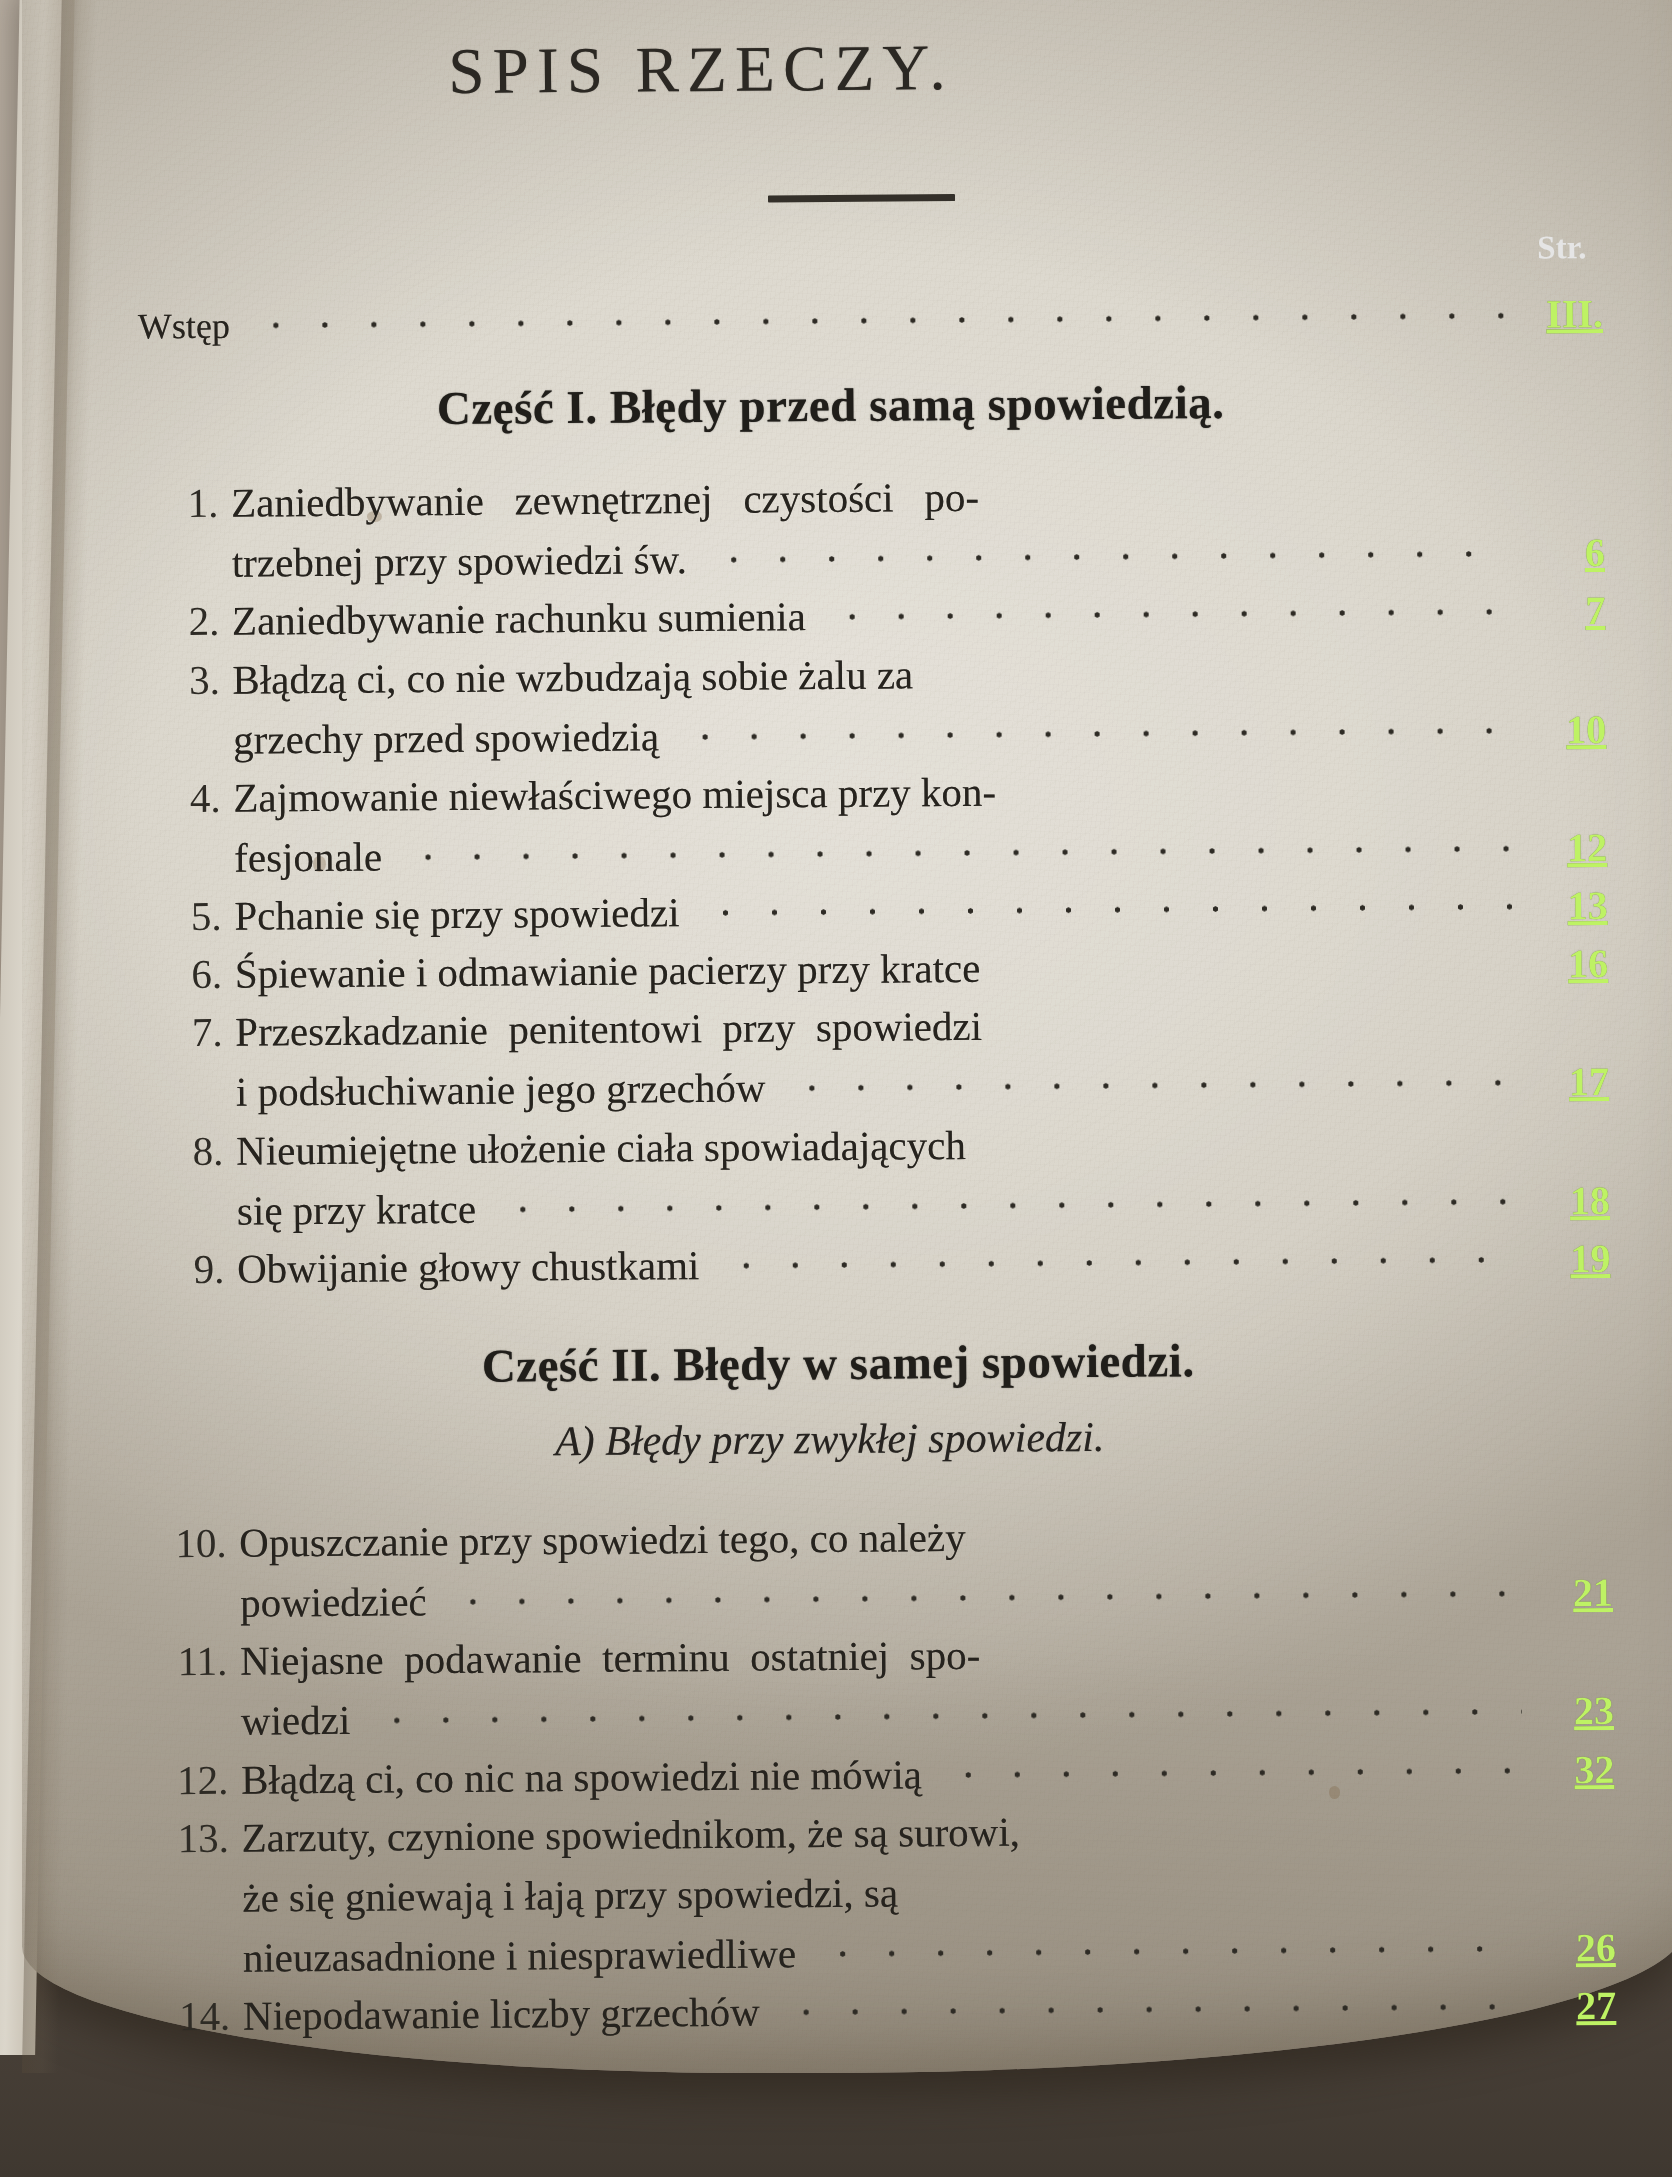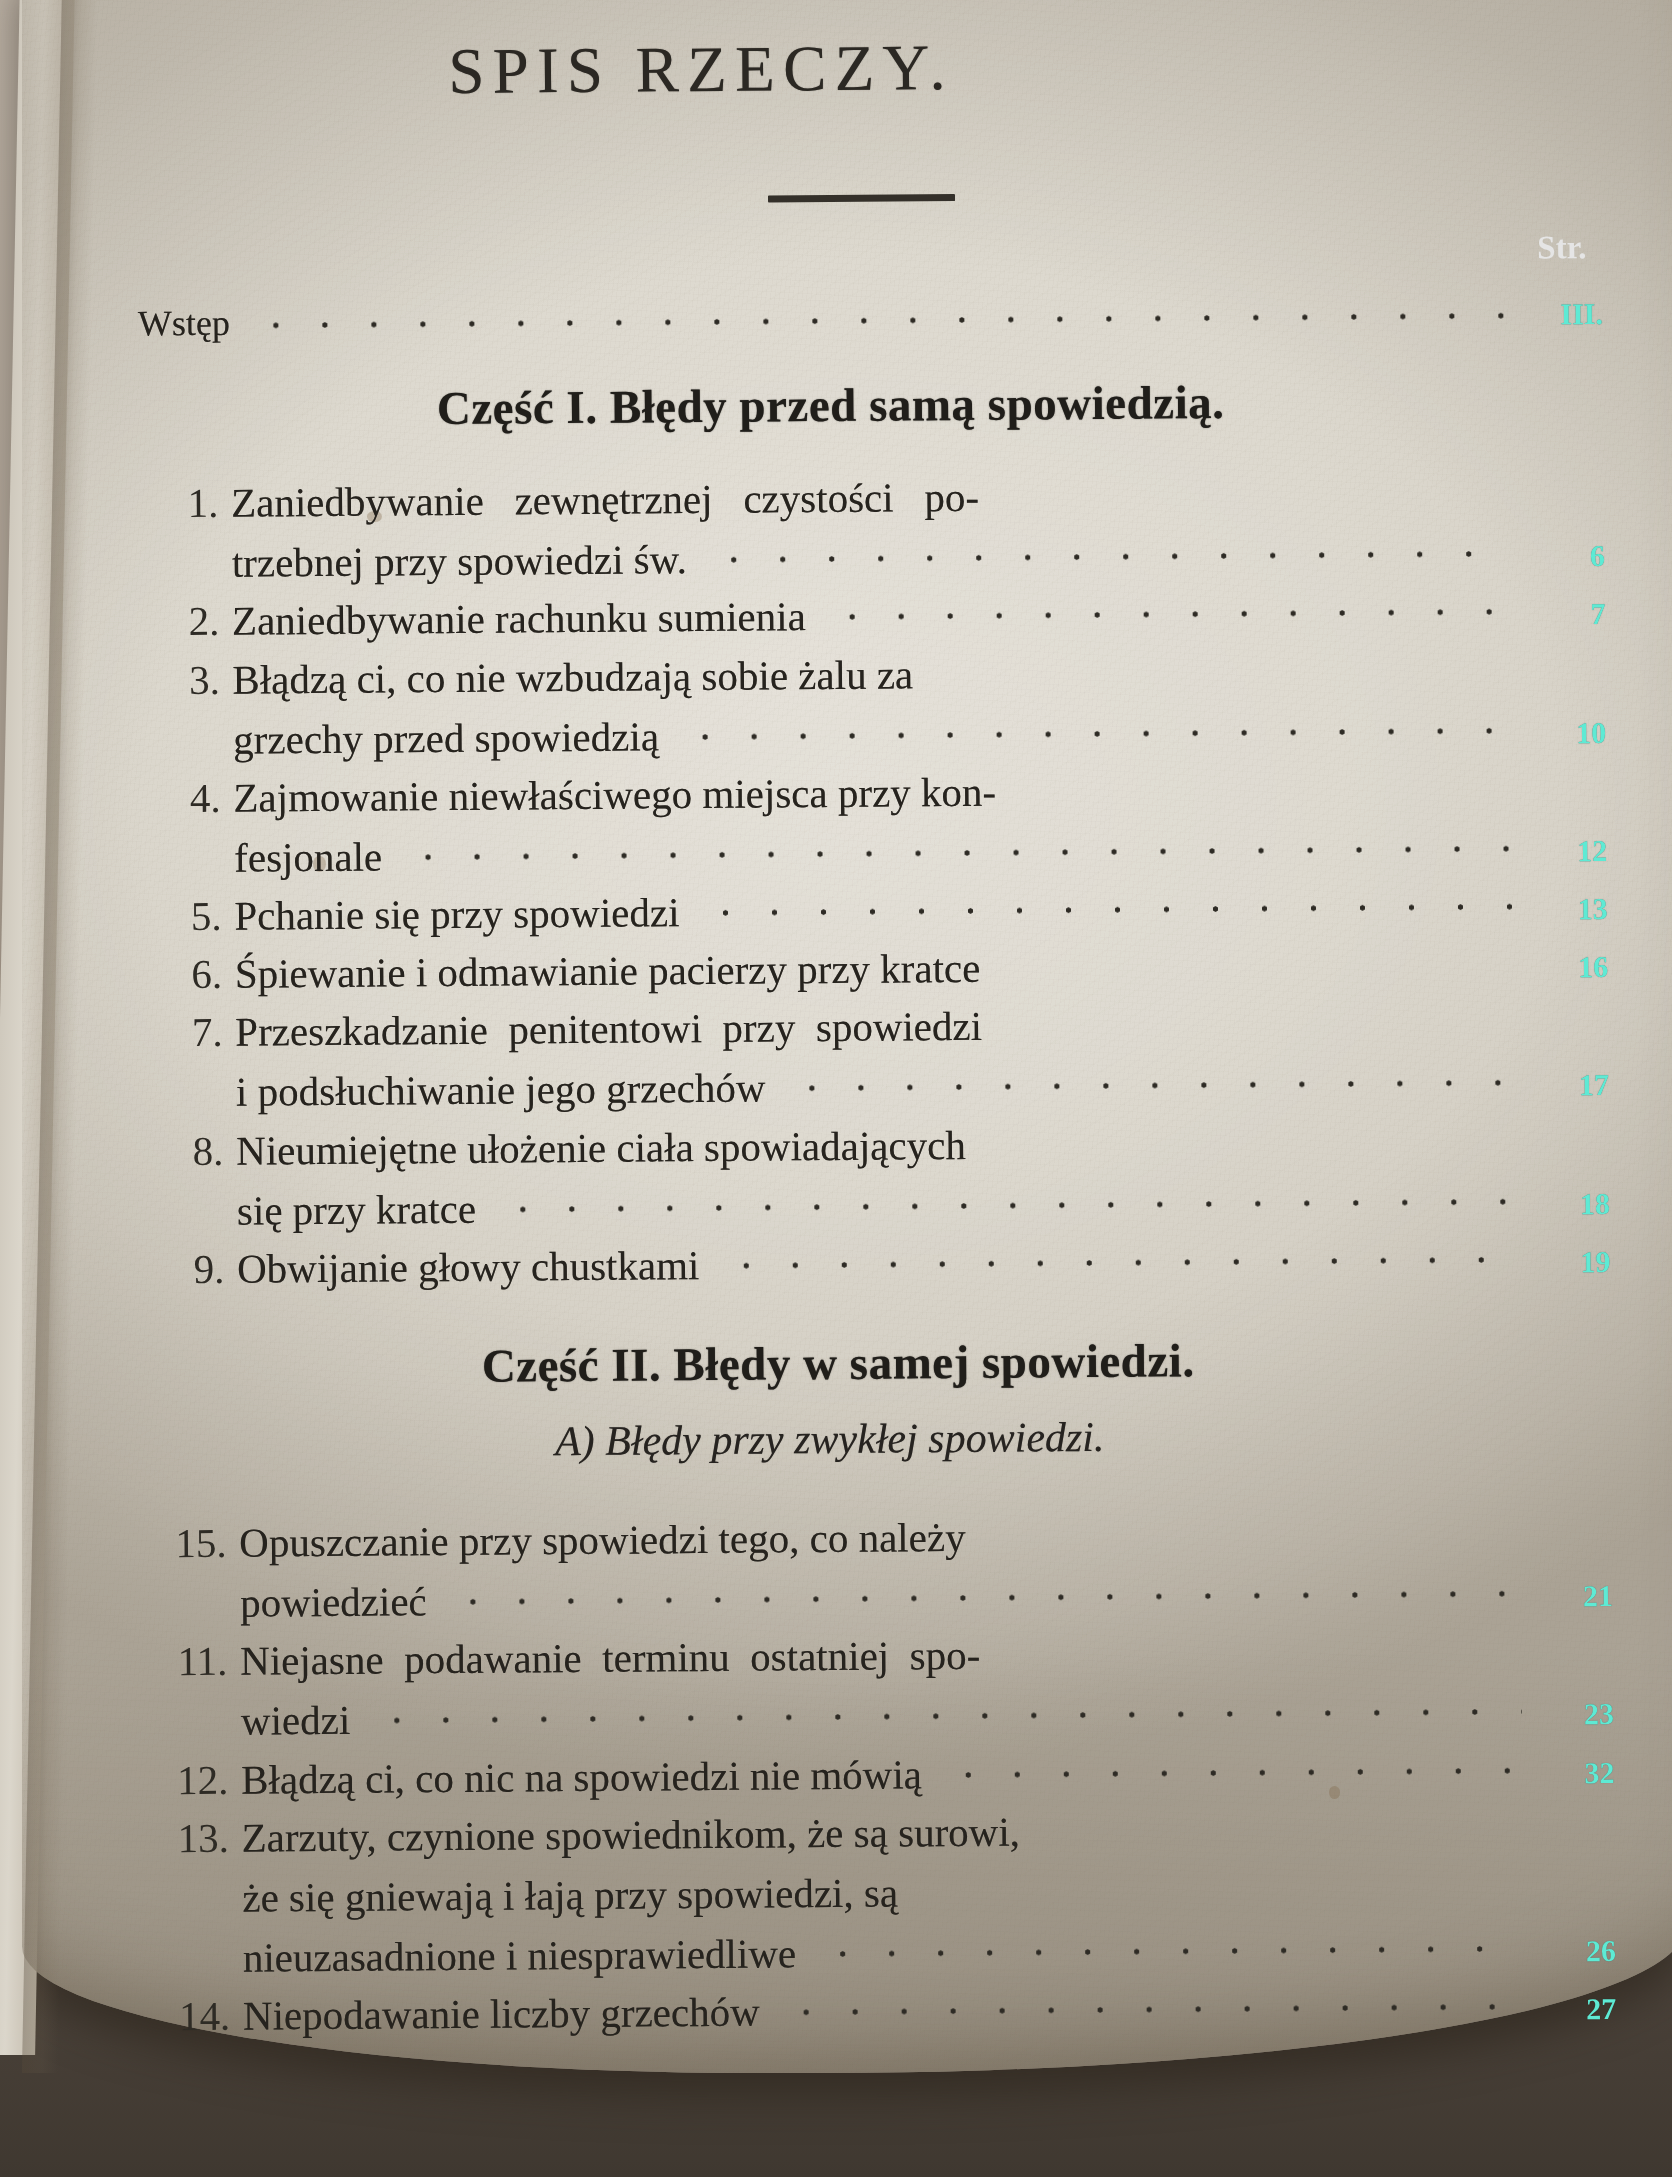--- a/index.html
+++ b/index.html
@@ -200,24 +200,25 @@
     background-position: 16.4px center;
     background-repeat: repeat-x;
     margin: 0 5.5px;
   }
   .leader.none { background-image: none; }
 
   .pg {
     flex: 0 0 auto;
     width: 87px;
     text-align: right;
-    font-size: 30px;
+    font-size: 40px;
     font-weight: 700;
-    color: #5eead4;
+    color: #bef264;
     text-shadow: 0 0 0.7px rgba(35,30,26,0.6);
+    text-decoration: underline;
   }
 
   
   .entry-intro { position: absolute; left: 0; top: 0; width: 1473px; }
   .entry-intro .txt { font-size: 36px; margin-left: 8px; }
 
   .part-head {
     position: absolute;
     left: 0;
     width: 1400px;
@@ -388,21 +389,21 @@
           <span class="leader"></span>
           <span class="pg">19</span>
         </div>
       </div>
 
       <div class="part-head" style="top:1036px;">Część II. Błędy w samej spowiedzi.</div>
       <div class="sub-head" style="top:1115px;">A) Błędy przy zwykłej spowiedzi.</div>
 
       <div class="item" style="top:1218px;">
         <div class="row">
-          <span class="num">15.</span>
+          <span class="num">10.</span>
           <span class="txt">Opuszczanie przy spowiedzi tego, co należy</span>
         </div>
       </div>
       <div class="item" style="top:1278px;">
         <div class="row line2">
           <span class="txt">powiedzieć</span>
           <span class="leader"></span>
           <span class="pg">21</span>
         </div>
       </div>

